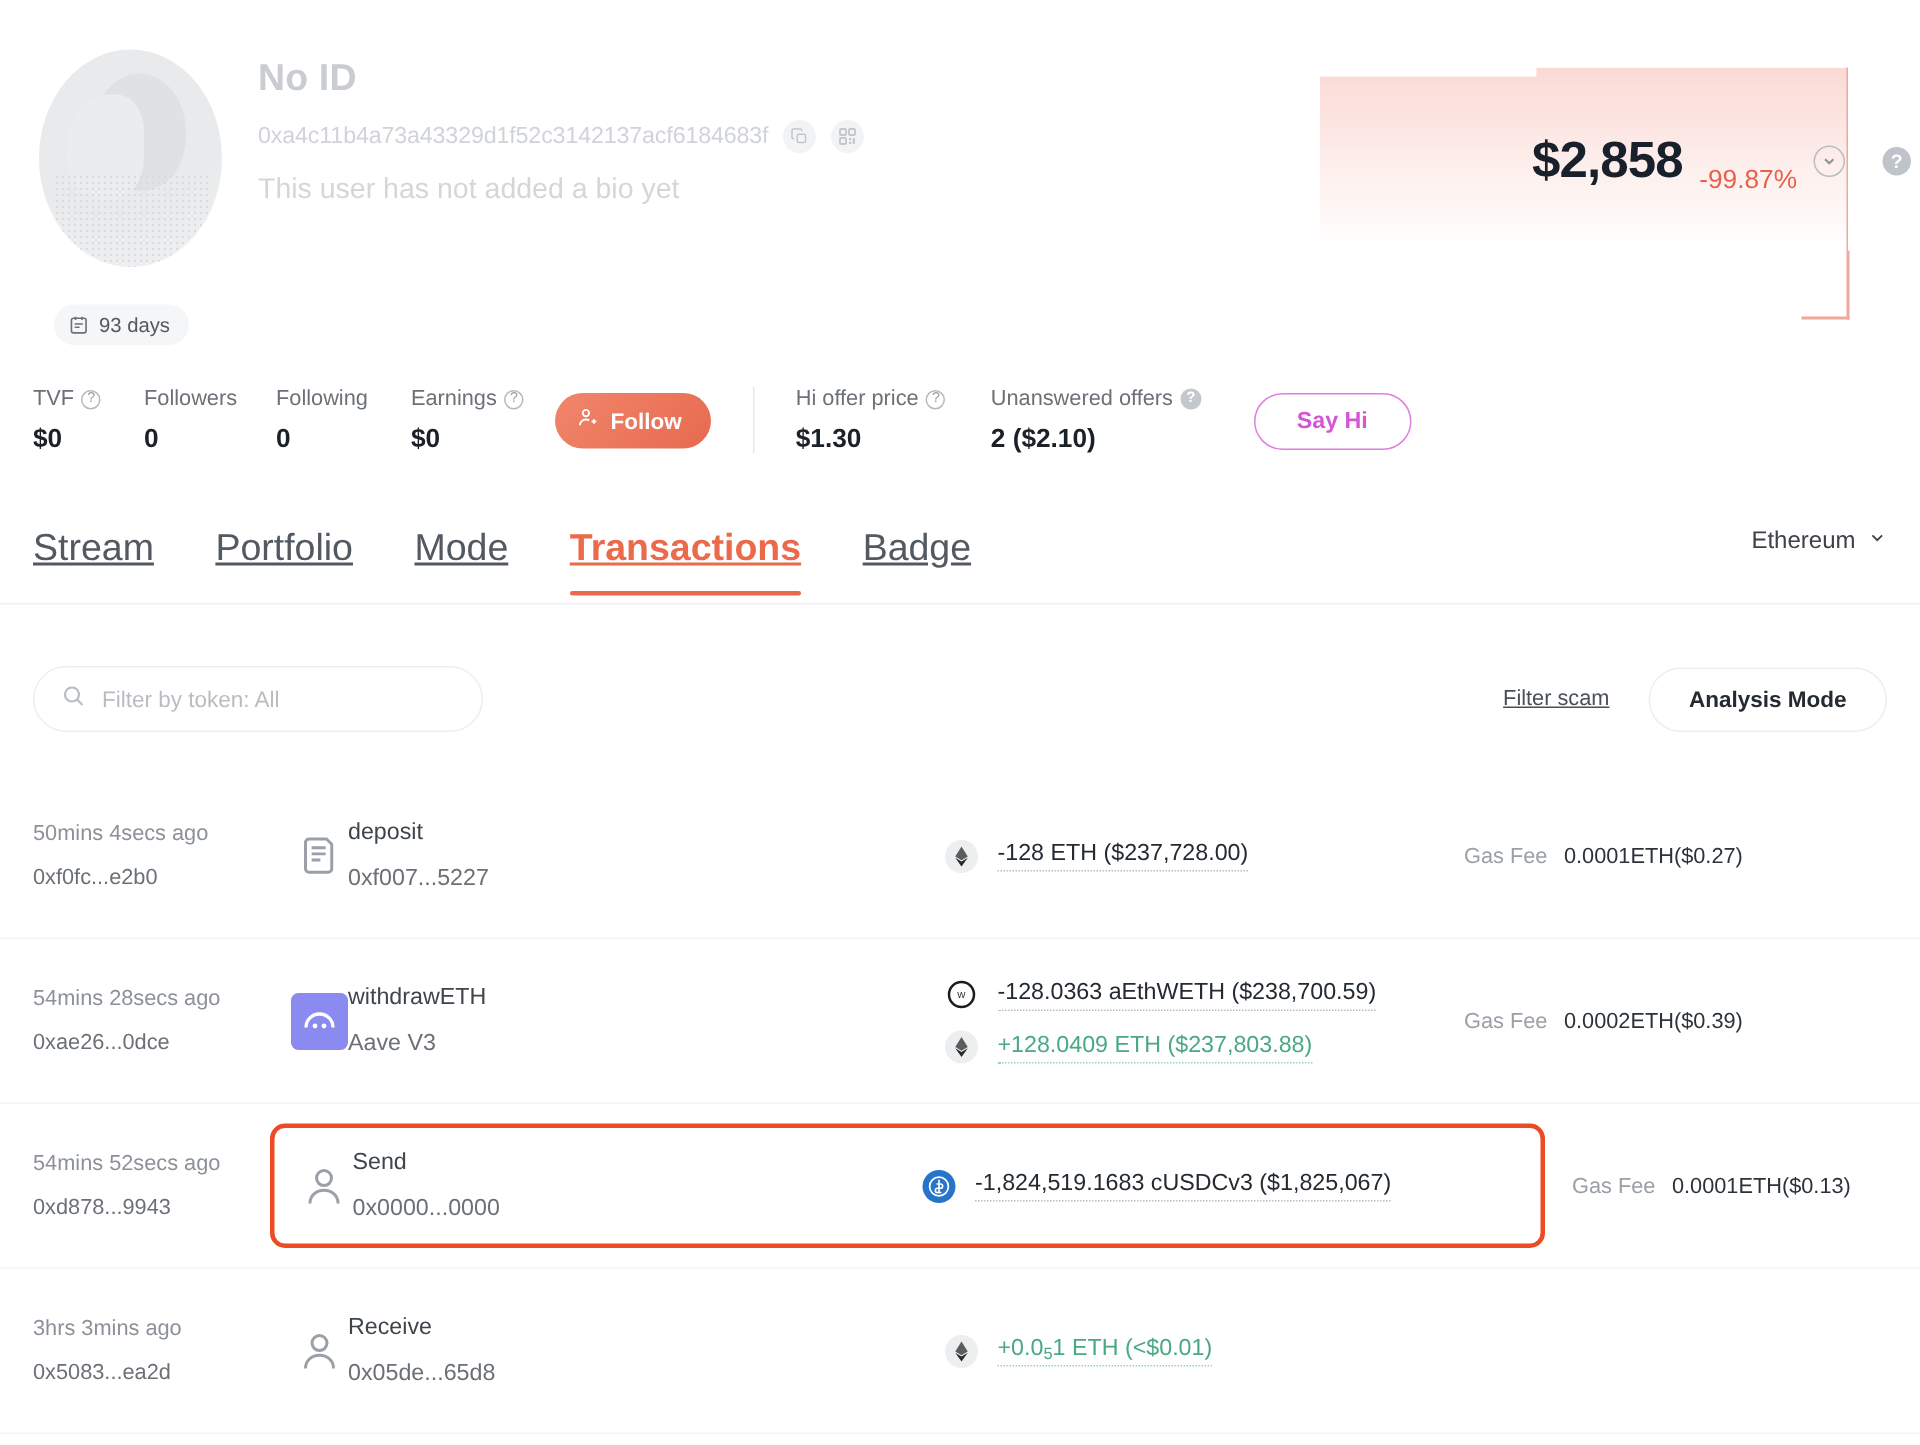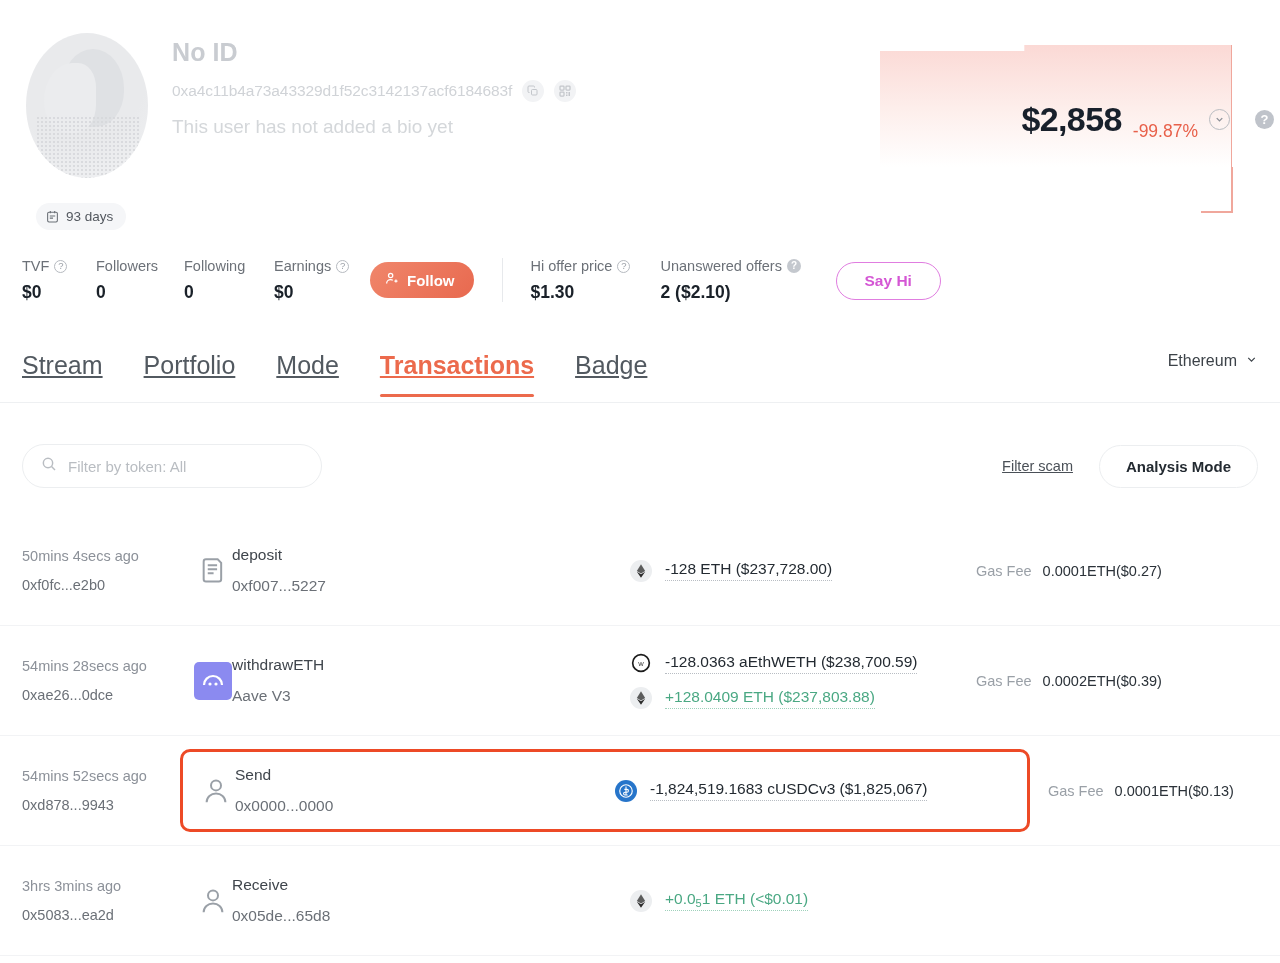--- a/index.html
+++ b/index.html
@@ -142,21 +142,21 @@
   .balance-line:before {
     content: "";
     position: absolute;
     right: -1.6px; bottom: -46px;
     width: 32px; height: 1.6px;
     background: #f0a79c;
   }
   .balance-row {
     position: absolute;
     right: -42px;
-    top: 52px;
+    top: 40px;
     display: flex;
     align-items: center;
     gap: 11px;
   }
   .balance-amount {
     font-size: 34px;
     font-weight: bold;
     color: #18202b;
     letter-spacing: -.6px;
   }

